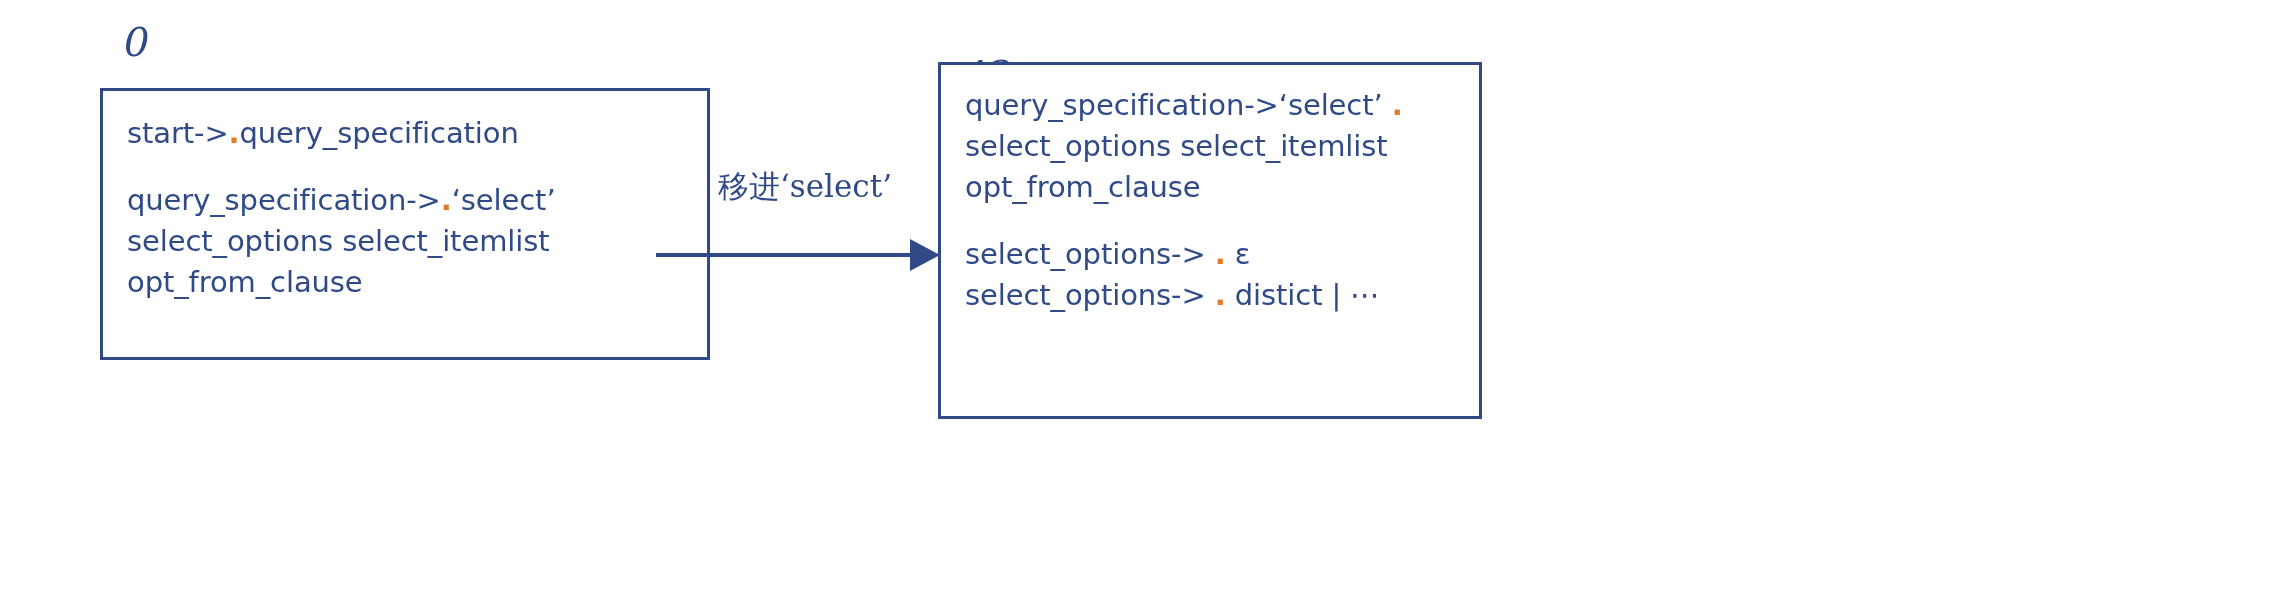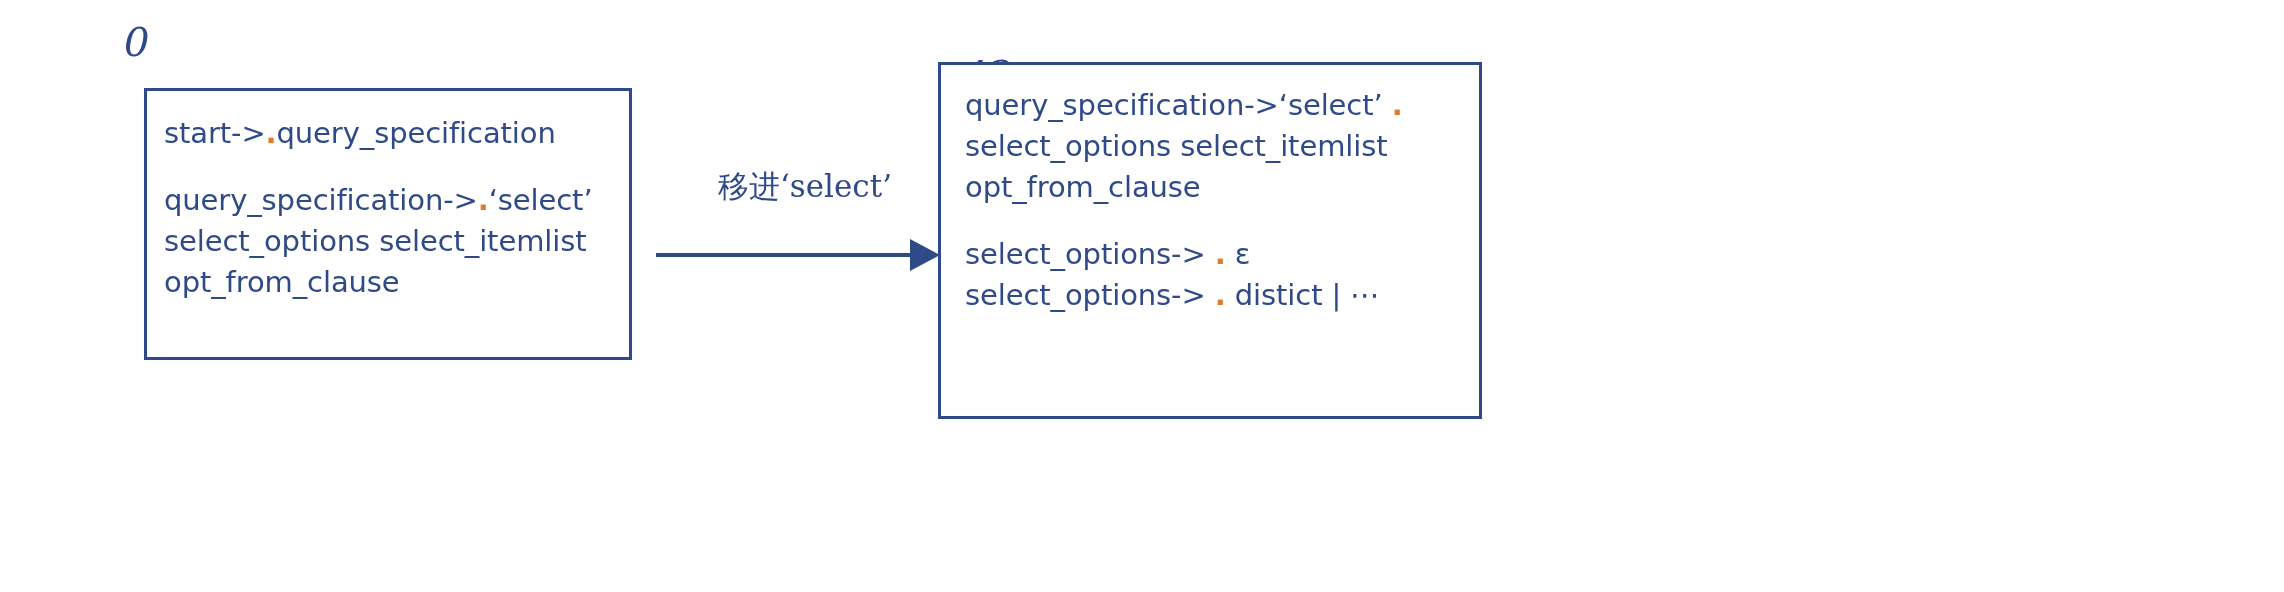--- a/index.html
+++ b/index.html
@@ -32,24 +32,23 @@
   
   .state-box {
     position: absolute;
     box-sizing: border-box;
     border: 3px solid #2f4a87;
     background: #ffffff;
   }
   #state-box-left {
     left: 100px;
     top: 88px;
-    width: 488px;
+    width: 610px;
     height: 272px;
-    padding: 22px 0 0 17px;
-    margin-left: 44px;
+    padding: 22px 0 0 24px;
   }
   #state-box-right {
     left: 938px;
     top: 62px;
     width: 544px;
     height: 357px;
     padding: 20px 0 0 24px;
   }
 
   

